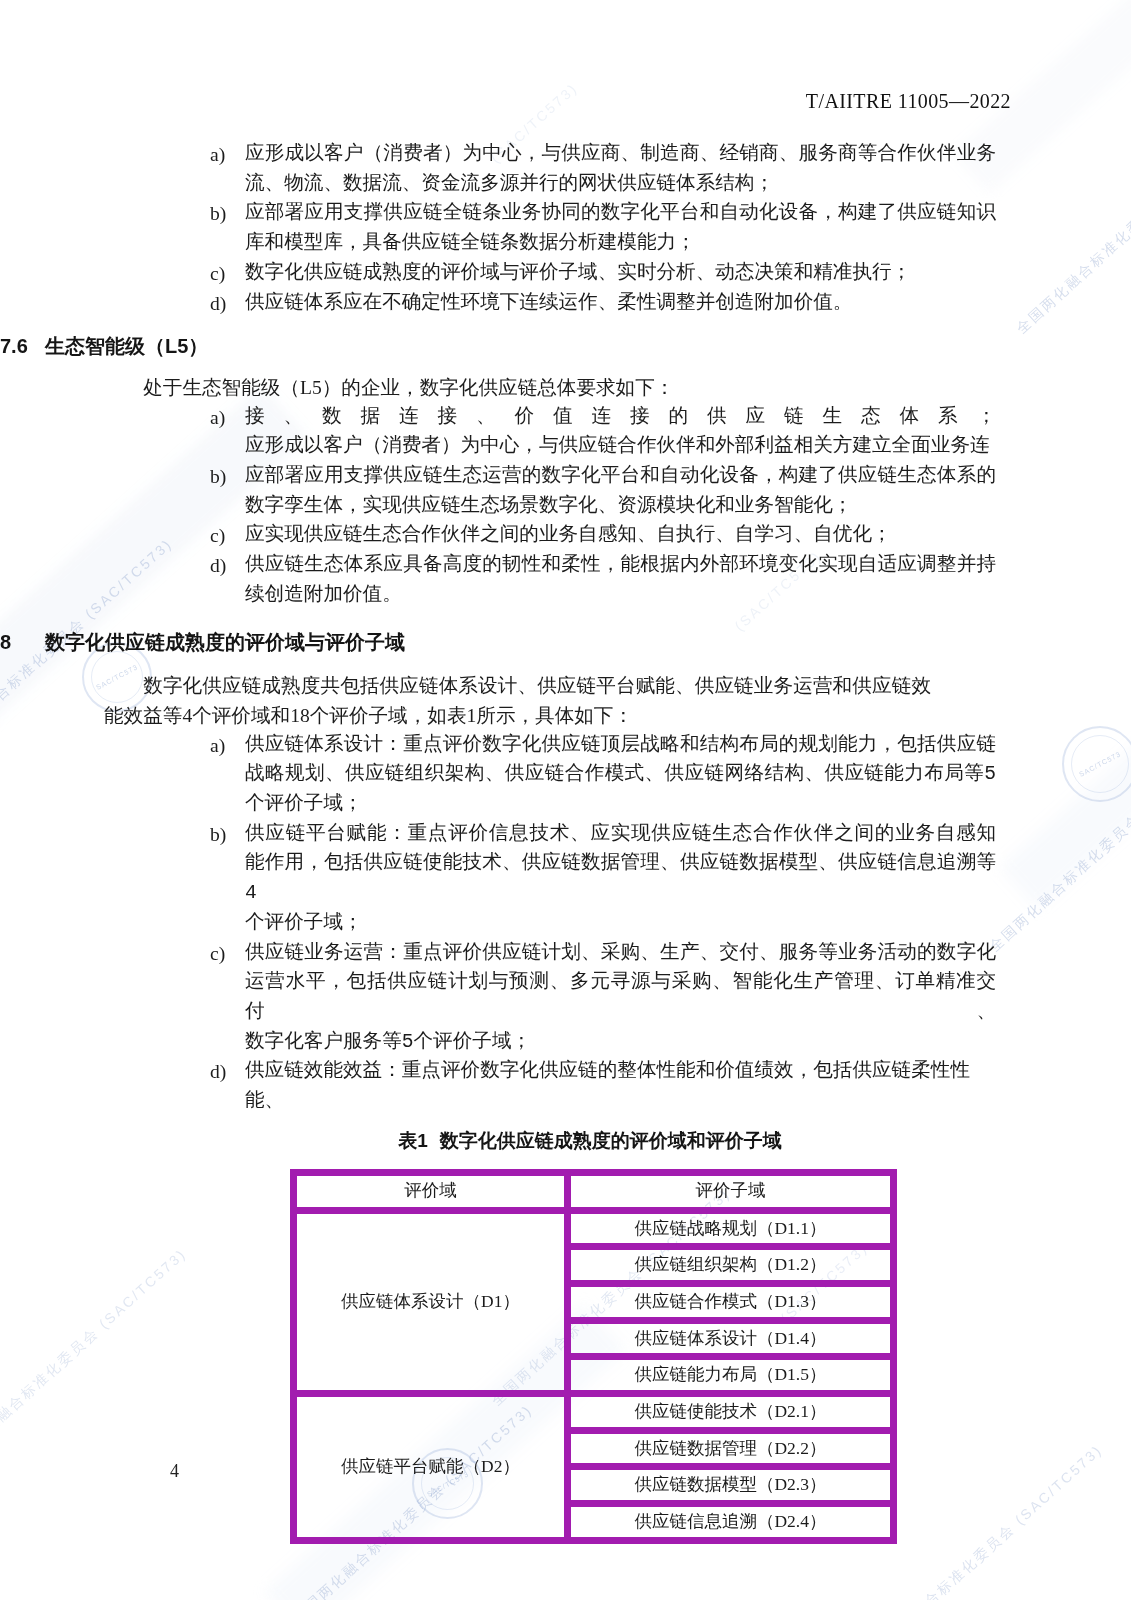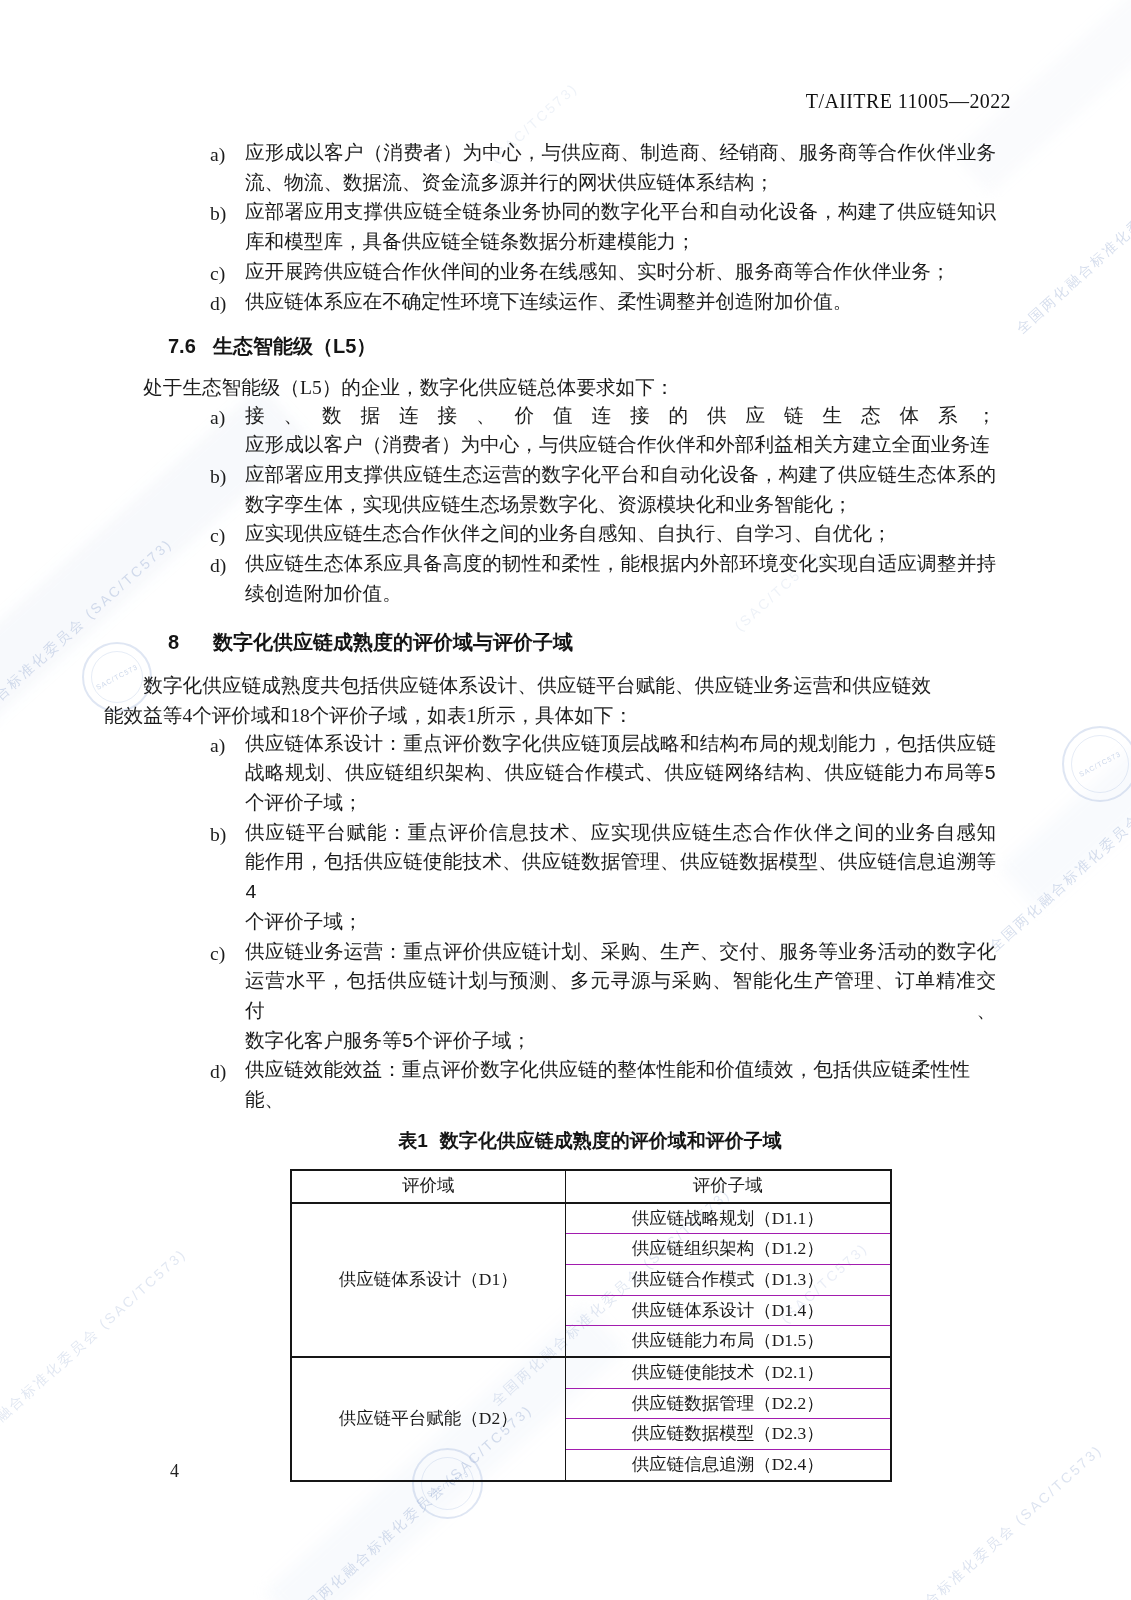--- a/index.html
+++ b/index.html
@@ -70,21 +70,20 @@
     padding-top:140px;
     font-size:19.6px;line-height:29.7px;
   }
   .list{margin-left:210px;}
   .li{display:flex;}
   .li-label{flex:0 0 35px;width:35px;}
   .li-lines{width:751px;font-family:Liberation Mono, monospace;}
   .ln{text-align:justify;text-align-last:justify;}
   .ln:last-child{text-align:left;text-align-last:auto;}
   .heading{
-    margin-left:168px;
     font-family:"Liberation Sans","DejaVu Sans",sans-serif;
     font-weight:700;font-size:20px;color:#151515;
   }
   .heading .num{display:inline-block;min-width:45px;}
   .h76{margin-top:14px;}
   .h8{margin-top:17px;}
   .para{margin-left:104px;width:827px;}
   .para.p76{margin-top:11px;text-indent:2em;}
   .para.p8{margin-top:14px;}
   .para.p8 .ln:first-child{text-indent:2em;}
@@ -96,21 +95,21 @@
   }
   .tbl-caption .cap-label{margin-right:12px;}
   table.eval{
     margin:13px 0 0 290px;
     border-collapse:collapse;table-layout:fixed;
     width:600px;
     font-size:17.5px;color:#1b1b1b;
     border:2.5px solid #161616;
   }
   table.eval th,table.eval td{
-    border:1px solid #a21caf;
+    border:7px solid #a21caf;
     text-align:center;vertical-align:middle;
     padding:0;font-weight:normal;
   }
   table.eval th{height:31px;border-bottom:2.5px solid #161616;}
   table.eval td{height:29px;}
   table.eval th:first-child,table.eval td.domain{border-right:1.5px solid #161616;}
   table.eval tr.g-start td{border-top:2px solid #161616;}
 </style>
 </head>
 <body>
@@ -158,21 +157,21 @@
       <div class="li">
         <span class="li-label">b)</span>
         <div class="li-lines">
           <div class="ln">应部署应用支撑供应链全链条业务协同的数字化平台和自动化设备，构建了供应链知识</div>
           <div class="ln">库和模型库，具备供应链全链条数据分析建模能力；</div>
         </div>
       </div>
       <div class="li">
         <span class="li-label">c)</span>
         <div class="li-lines">
-          <div class="ln">应开展跨供应链合作伙伴间的业务在线感知、实时分析、服务商等合作伙伴业务；</div>
+          <div class="ln">数字化供应链成熟度的评价域与评价子域、实时分析、动态决策和精准执行；</div>
         </div>
       </div>
       <div class="li">
         <span class="li-label">d)</span>
         <div class="li-lines">
           <div class="ln">供应链体系应在不确定性环境下连续运作、柔性调整并创造附加价值。</div>
         </div>
       </div>
     </div>
 

